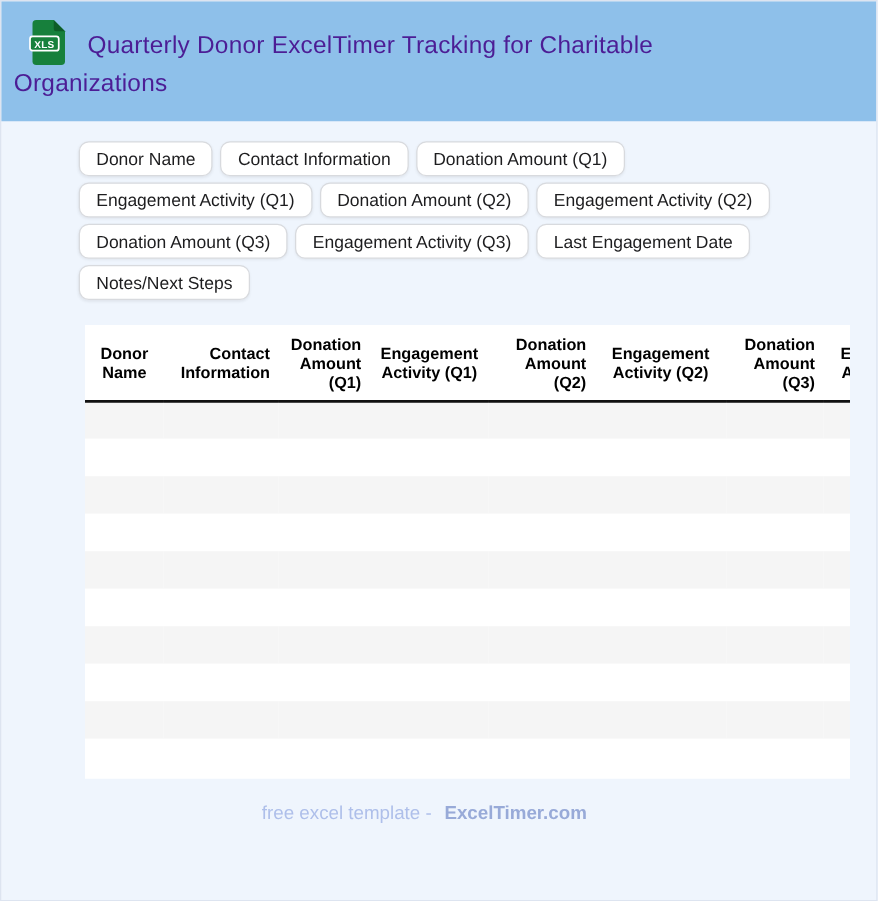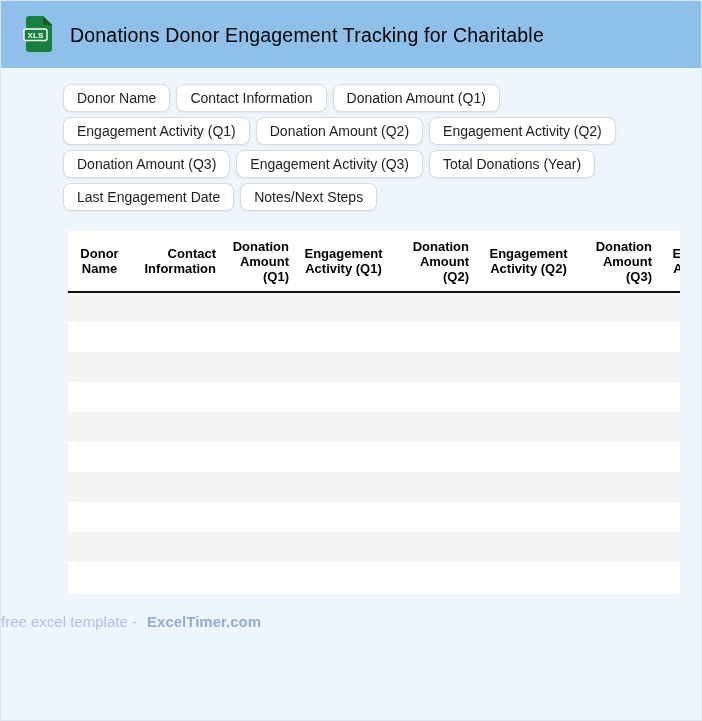--- a/index.html
+++ b/index.html
@@ -21,21 +21,21 @@
     width:702px;height:721px;
     background:var(--page_bg);
     border:1px solid var(--page_border);
     font-family:"Liberation Sans", sans-serif;
     overflow:hidden;
     position:relative;
   }
   
   .app-header{
     background:var(--header_bg);
-    color:#000000;
+    color:#4c1d95;
     padding:14px 10px 15px 10px;
     font-size:19.5px;
     line-height:29px;
     font-weight:400;
     letter-spacing:.2px;
   }
   .file-icon{
     display:inline-block;
     vertical-align:-11px;
     margin:0 17px 0 12px;
@@ -89,21 +89,21 @@
   tbody td{
     height:30px;
     padding:0 7px;
   }
   tbody tr:nth-child(odd){background:var(--stripe);}
   tbody tr:nth-child(even){background:#ffffff;}
   
   .footer{
     margin-top:19px;
     padding-right:23px;
-    text-align:left;
+    text-align:center;
     font-size:15px;
     color:var(--footer_text);
   }
   .footer .brand{
     font-weight:bold;
     color:var(--footer_brand);
     margin-left:6px;
     cursor:pointer;
   }
 </style>
@@ -111,33 +111,33 @@
 <body>
 
 <div class="app-header">
   <span class="file-icon">
     <svg width="30" height="38" viewBox="0 0 30 38" aria-hidden="true">
       <path d="M6 1 h14 l9 9 v24 a3 3 0 0 1 -3 3 H6 a3 3 0 0 1 -3 -3 V4 a3 3 0 0 1 3 -3 z" fill="#17803c"></path>
       <path d="M20 1 l9 9 h-7 a2 2 0 0 1 -2 -2 z" fill="#0e5d28"></path>
       <rect x="1" y="14" width="23" height="11.5" rx="2" fill="#17803c" stroke="#ffffff" stroke-width="1.4"></rect>
       <text x="12.5" y="23" font-size="8" font-weight="bold" fill="#ffffff" text-anchor="middle" font-family="Liberation Sans, sans-serif">XLS</text>
     </svg>
-  </span><span>Donations Donor Engagement Tracking for Charitable</span><br>
+  </span><span>Quarterly Donor ExcelTimer Tracking for Charitable</span><br>
+  <span>Organizations</span>
 </div>
 
 <div class="chips" id="chips">
     <button class="chip">Donor Name</button>
     <button class="chip">Contact Information</button>
     <button class="chip">Donation Amount (Q1)</button>
     <button class="chip">Engagement Activity (Q1)</button>
     <button class="chip">Donation Amount (Q2)</button>
     <button class="chip">Engagement Activity (Q2)</button>
     <button class="chip">Donation Amount (Q3)</button>
     <button class="chip">Engagement Activity (Q3)</button>
-    <button class="chip">Total Donations (Year)</button>
     <button class="chip">Last Engagement Date</button>
     <button class="chip">Notes/Next Steps</button>
   </div>
 
 <div class="table-card">
   <table>
     <colgroup id="cols">
         <col style="width: 63px;">
         <col style="width: 92px;">
         <col style="width: 73px;">

